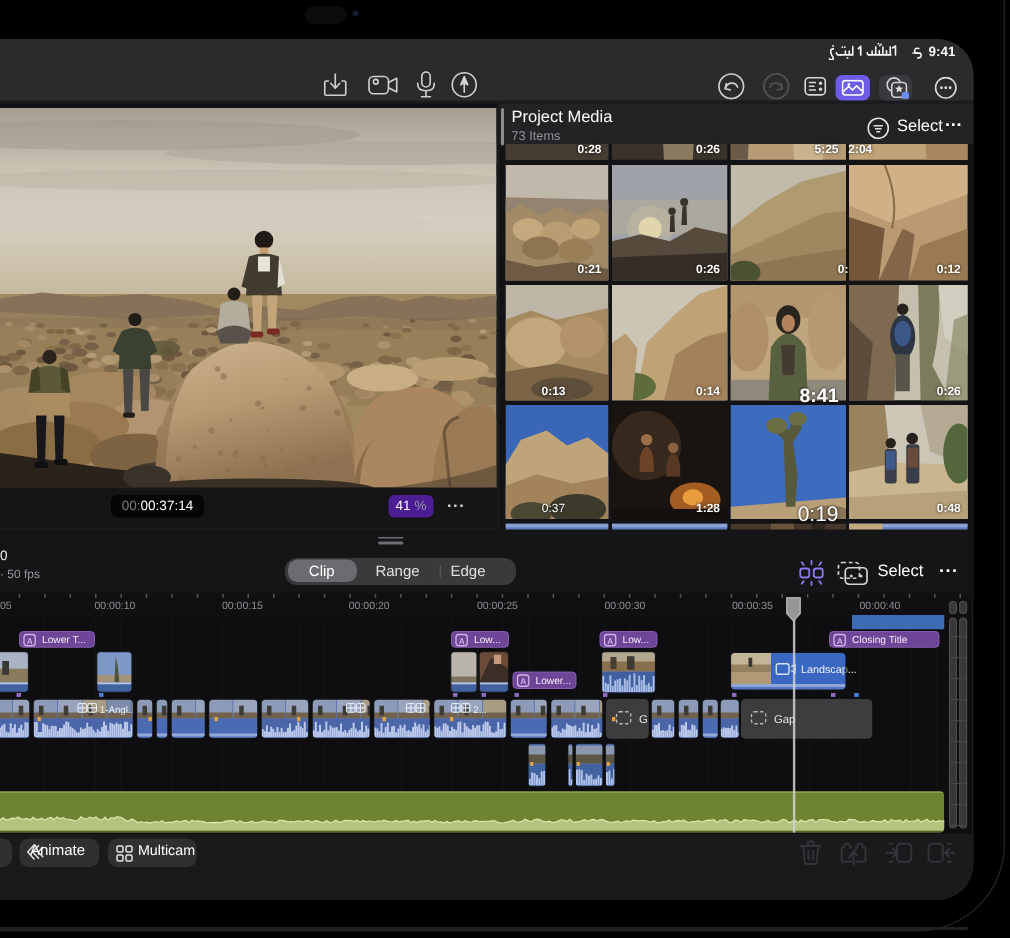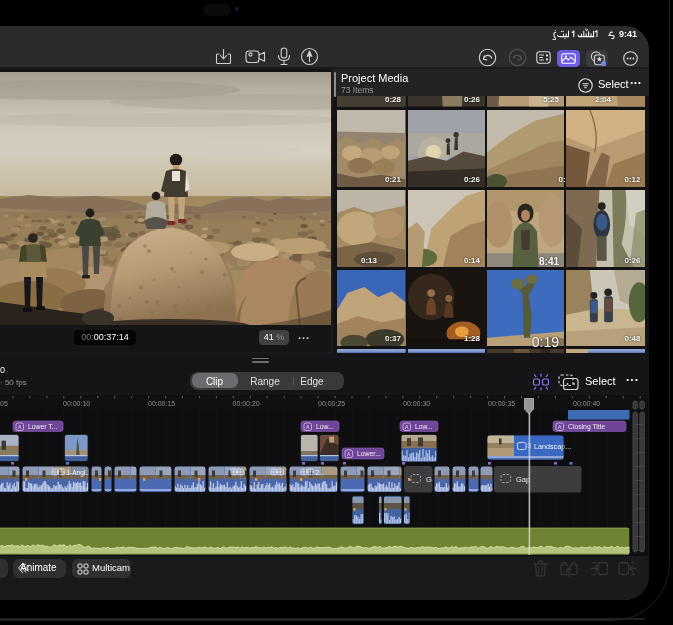--- a/index.html
+++ b/index.html
@@ -432,21 +432,21 @@
             <path d="M168,197 L175,197 L174,222 L169,222 Z" fill="#c3a57c"></path>
             <path d="M178,197 L185,197 L184,220 L179,220 Z" fill="#c3a57c"></path>
             <rect x="167" y="221" width="8.5" height="4" rx="1.5" fill="#7a2a22"></rect>
             <rect x="178" y="219" width="8.5" height="4" rx="1.5" fill="#7a2a22"></rect>
           </g>
           <path d="M331,325 L331,310 Q300,320 260,325 Z" fill="#4a3c2c" opacity="0.55"></path>
         </svg>
 
     <div class="abs" style="left:0;top:325px;width:331px;height:27px;background:#151517"></div>
     <div class="abs" style="left:74px;top:330px;width:62px;height:15px;background:#050505;border-radius:4px;text-align:center;font-size:9px;line-height:15px;color:#fff"><span style="color:#7c7c80">00:</span>00:37:14</div>
-    <div class="abs" style="left:259px;top:330px;width:30px;height:15px;background:#404040;border-radius:4px;text-align:center;font-size:9px;line-height:15px;color:#fff">41 <span style="color:#98989c">%</span></div>
+    <div class="abs" style="left:259px;top:330px;width:30px;height:15px;background:#4c1d95;border-radius:4px;text-align:center;font-size:9px;line-height:15px;color:#fff">41 <span style="color:#98989c">%</span></div>
     <div class="abs" style="left:298px;top:329px;width:20px;font-size:11px;font-weight:bold;color:#d4d4d6;letter-spacing:1px">...</div>
 
     <div class="abs" style="left:333px;top:69px;width:340px;height:284px;background:#131315"></div>
     <div class="abs" style="left:333px;top:69px;width:340px;height:27px;background:#232325"></div>
     <div class="abs" style="left:334px;top:71.5px;width:2px;height:25px;background:#8b8b90;border-radius:1px"></div>
     <div class="abs" style="left:341px;top:71.5px;font-size:11px;color:#fff">Project Media</div>
     <div class="abs" style="left:341px;top:85px;font-size:8.5px;color:#93939a">73 Items</div>
     <svg style="position:absolute;left:578px;top:78px;width:15px;height:15px" viewBox="0 0 15 15">
           <g fill="none" stroke="#e2e2e4" stroke-width="1.1">
             <circle cx="7.5" cy="7.5" r="6.7"></circle>
@@ -468,21 +468,21 @@
         <svg style="position:absolute;left:486.5px;top:96px;width:77.0px;height:10.5px" viewBox="0 66.5 77.0 10.5">
           <rect width="77.0" height="77" fill="#b59a74"></rect>
           <path d="M38.5,0 L65.45,0 L61.6,77 L42.35,77 Z" fill="#c9b28c"></path>
           <path d="M0,0 L15.4,0 L11.549999999999999,77 L0,77 Z" fill="#6b5b46"></path>
         </svg>
         <div style="position:absolute;left:486.5px;top:95.0px;width:72.5px;text-align:right;font-size:8px;font-weight:bold;color:#fff;text-shadow:0 0 2px rgba(0,0,0,.9)">5:25</div>
         <svg style="position:absolute;left:565.5px;top:96px;width:79.5px;height:10.5px" viewBox="0 66.5 79.5 10.5">
           <rect width="79.5" height="77" fill="#c0a377"></rect>
           <path d="M47.699999999999996,0 L79.5,0 L79.5,77 L51.675000000000004,77 Z" fill="#a8875e"></path>
         </svg>
-        <div style="position:absolute;left:565.5px;top:95.0px;width:75.0px;text-align:center;font-size:8px;font-weight:bold;color:#fff;text-shadow:0 0 2px rgba(0,0,0,.9)">2:04</div>
+        <div style="position:absolute;left:565.5px;top:95.0px;width:75.0px;text-align:left;font-size:8px;font-weight:bold;color:#fff;text-shadow:0 0 2px rgba(0,0,0,.9)">2:04</div>
         <svg style="position:absolute;left:337px;top:109.5px;width:68.5px;height:77.0px" viewBox="0 0 68.5 77.0">
           <rect width="68.5" height="77" fill="#c0b9ab"></rect>
           <rect y="26.180000000000003" width="68.5" height="50.82" fill="#a18a65"></rect>
           <path d="M0,32.339999999999996 L10.275,26.180000000000003 L23.974999999999998,33.88 L35.620000000000005,27.72 L47.949999999999996,33.88 L60.28,28.49 L68.5,33.11 L68.5,23.099999999999998 L0,21.560000000000002 Z" fill="#948370"></path>
           <ellipse cx="15.07" cy="43.120000000000005" rx="10.275" ry="7.7" fill="#c4a97e"></ellipse>
           <ellipse cx="34.25" cy="46.199999999999996" rx="10.96" ry="8.47" fill="#b89c72"></ellipse>
           <ellipse cx="53.43" cy="42.35" rx="9.590000000000002" ry="6.93" fill="#c0a377"></ellipse>
           <ellipse cx="23.290000000000003" cy="55.44" rx="12.33" ry="7.7" fill="#8f7451"></ellipse>
           <ellipse cx="46.580000000000005" cy="56.98" rx="11.645000000000001" ry="7.7" fill="#9a7e58"></ellipse>
           <path d="M0,77 L0,63.13999999999999 L20.55,67.76 L44.525,64.67999999999999 L68.5,69.3 L68.5,77 Z" fill="#6f5b43"></path>
@@ -540,42 +540,42 @@
           <rect width="77.0" height="77" fill="#c0a67e"></rect>
           <path d="M0,0 L77.0,0 L77.0,23.099999999999998 L0,20.02 Z" fill="#b2976e"></path>
           <ellipse cx="11.549999999999999" cy="34.65" rx="13.86" ry="23.099999999999998" fill="#af9068"></ellipse>
           <ellipse cx="65.45" cy="30.8" rx="13.86" ry="26.180000000000003" fill="#b69972"></ellipse>
           <rect y="63.13999999999999" width="77.0" height="13.86" fill="#8f897c"></rect>
           <path d="M25.41,77 L26.95,41.580000000000005 Q32.339999999999996,32.339999999999996 38.5,32.339999999999996 Q44.66,32.339999999999996 50.050000000000004,41.580000000000005 L51.59,77 Z" fill="#57603f"></path>
           <path d="M33.88,40.04 L43.120000000000005,40.04 L42.35,60.06 L34.65,60.06 Z" fill="#433a30"></path>
           <ellipse cx="38.5" cy="23.099999999999998" rx="8.084999999999999" ry="9.625" fill="#2b251f"></ellipse>
           <ellipse cx="38.5" cy="25.41" rx="4.466" ry="5.7749999999999995" fill="#b3835d"></ellipse>
         </svg>
-        <div style="position:absolute;left:486.5px;top:255.5px;width:72.5px;text-align:right;font-size:10px;font-weight:bold;color:#fff;text-shadow:0 0 2px rgba(0,0,0,.9)">8:41</div>
+        <div style="position:absolute;left:486.5px;top:255.5px;width:72.5px;text-align:right;font-size:13px;font-weight:bold;color:#fff;text-shadow:0 0 2px rgba(0,0,0,.9)">8:41</div>
         <svg style="position:absolute;left:565.5px;top:189.5px;width:79.5px;height:77.5px" viewBox="0 0 79.5 77.5">
           <rect width="79.5" height="77" fill="#c5bfae"></rect>
           <path d="M0,77 L0,0 L33.39,0 L30.21,77 Z" fill="#7e6a50"></path>
           <path d="M0,77 L0,23.099999999999998 L15.9,38.5 L11.924999999999999,77 Z" fill="#5d4c3a"></path>
           <path d="M59.625,0 L79.5,0 L79.5,46.199999999999996 L63.6,34.65 Z" fill="#d3cfc0"></path>
           <path d="M46.11,0 L59.625,0 Q62.010000000000005,26.95 55.65,53.9 L67.575,77 L47.699999999999996,77 Z" fill="#6e6e4c" opacity="0.85"></path>
           <path d="M69.96,23.099999999999998 L79.5,19.25 L79.5,77 L63.6,77 Z" fill="#8a8a66" opacity="0.7"></path>
           <ellipse cx="35.775" cy="34.65" rx="8.3475" ry="14.63" fill="#2e3542"></ellipse>
           <ellipse cx="35.775" cy="32.339999999999996" rx="5.565" ry="8.47" fill="#3c5886"></ellipse>
           <circle cx="35.775" cy="16.169999999999998" r="3.85" fill="#26211c"></circle>
           <rect x="31.005000000000003" y="46.199999999999996" width="9.54" height="24.64" fill="#57544a"></rect>
         </svg>
         <div style="position:absolute;left:565.5px;top:255.5px;width:75.0px;text-align:right;font-size:8px;font-weight:bold;color:#fff;text-shadow:0 0 2px rgba(0,0,0,.9)">0:26</div>
         <svg style="position:absolute;left:337px;top:270px;width:68.5px;height:75.5px" viewBox="0 0 68.5 75.5">
           <rect width="68.5" height="77" fill="#3a66b8"></rect>
           <path d="M0,77 L0,40.04 L10.275,23.099999999999998 L27.400000000000002,16.94 L41.1,26.95 L54.800000000000004,21.560000000000002 L68.5,32.339999999999996 L68.5,77 Z" fill="#bfa379"></path>
           <path d="M0,77 L0,53.9 L20.55,46.199999999999996 L44.525,52.36000000000001 L68.5,47.74 L68.5,77 Z" fill="#a2835c"></path>
           <ellipse cx="47.949999999999996" cy="69.3" rx="19.180000000000003" ry="10.01" fill="#3c3a2a"></ellipse>
           <ellipse cx="17.125" cy="72.38" rx="13.700000000000001" ry="7.7" fill="#4a4732"></ellipse>
         </svg>
-        <div style="position:absolute;left:337px;top:334.0px;width:64.0px;text-align:right;font-size:8px;font-weight:bold;color:#fff;text-shadow:0 0 2px rgba(0,0,0,.9)">0:37</div>
+        <div style="position:absolute;left:337px;top:334.0px;width:64.0px;text-align:center;font-size:8px;font-weight:normal;color:#fff;text-shadow:0 0 2px rgba(0,0,0,.9)">0:37</div>
         <svg style="position:absolute;left:407.5px;top:270px;width:77.0px;height:75.5px" viewBox="0 0 77.0 75.5">
           <rect width="77.0" height="77" fill="#1a1411"></rect>
           <ellipse cx="23.099999999999998" cy="26.95" rx="23.099999999999998" ry="23.099999999999998" fill="#3a2a1e" opacity="0.9"></ellipse>
           <ellipse cx="55.44" cy="63.13999999999999" rx="16.94" ry="11.549999999999999" fill="#a35c22"></ellipse>
           <ellipse cx="53.9" cy="61.6" rx="6.93" ry="5.390000000000001" fill="#e89c3e"></ellipse>
           <path d="M18.48,44.66 Q17.71,29.26 23.099999999999998,27.72 Q28.49,29.26 27.72,44.66 Z" fill="#6e4428"></path>
           <circle cx="23.099999999999998" cy="23.099999999999998" r="3.85" fill="#9a6e46"></circle>
           <path d="M36.19,47.74 Q35.42,33.88 40.81,32.339999999999996 Q46.199999999999996,33.88 45.43,47.74 Z" fill="#583823"></path>
           <circle cx="40.81" cy="28.49" r="3.465" fill="#8a6240"></circle>
           <rect y="69.3" width="77.0" height="7.7" fill="#140f0c"></rect>

